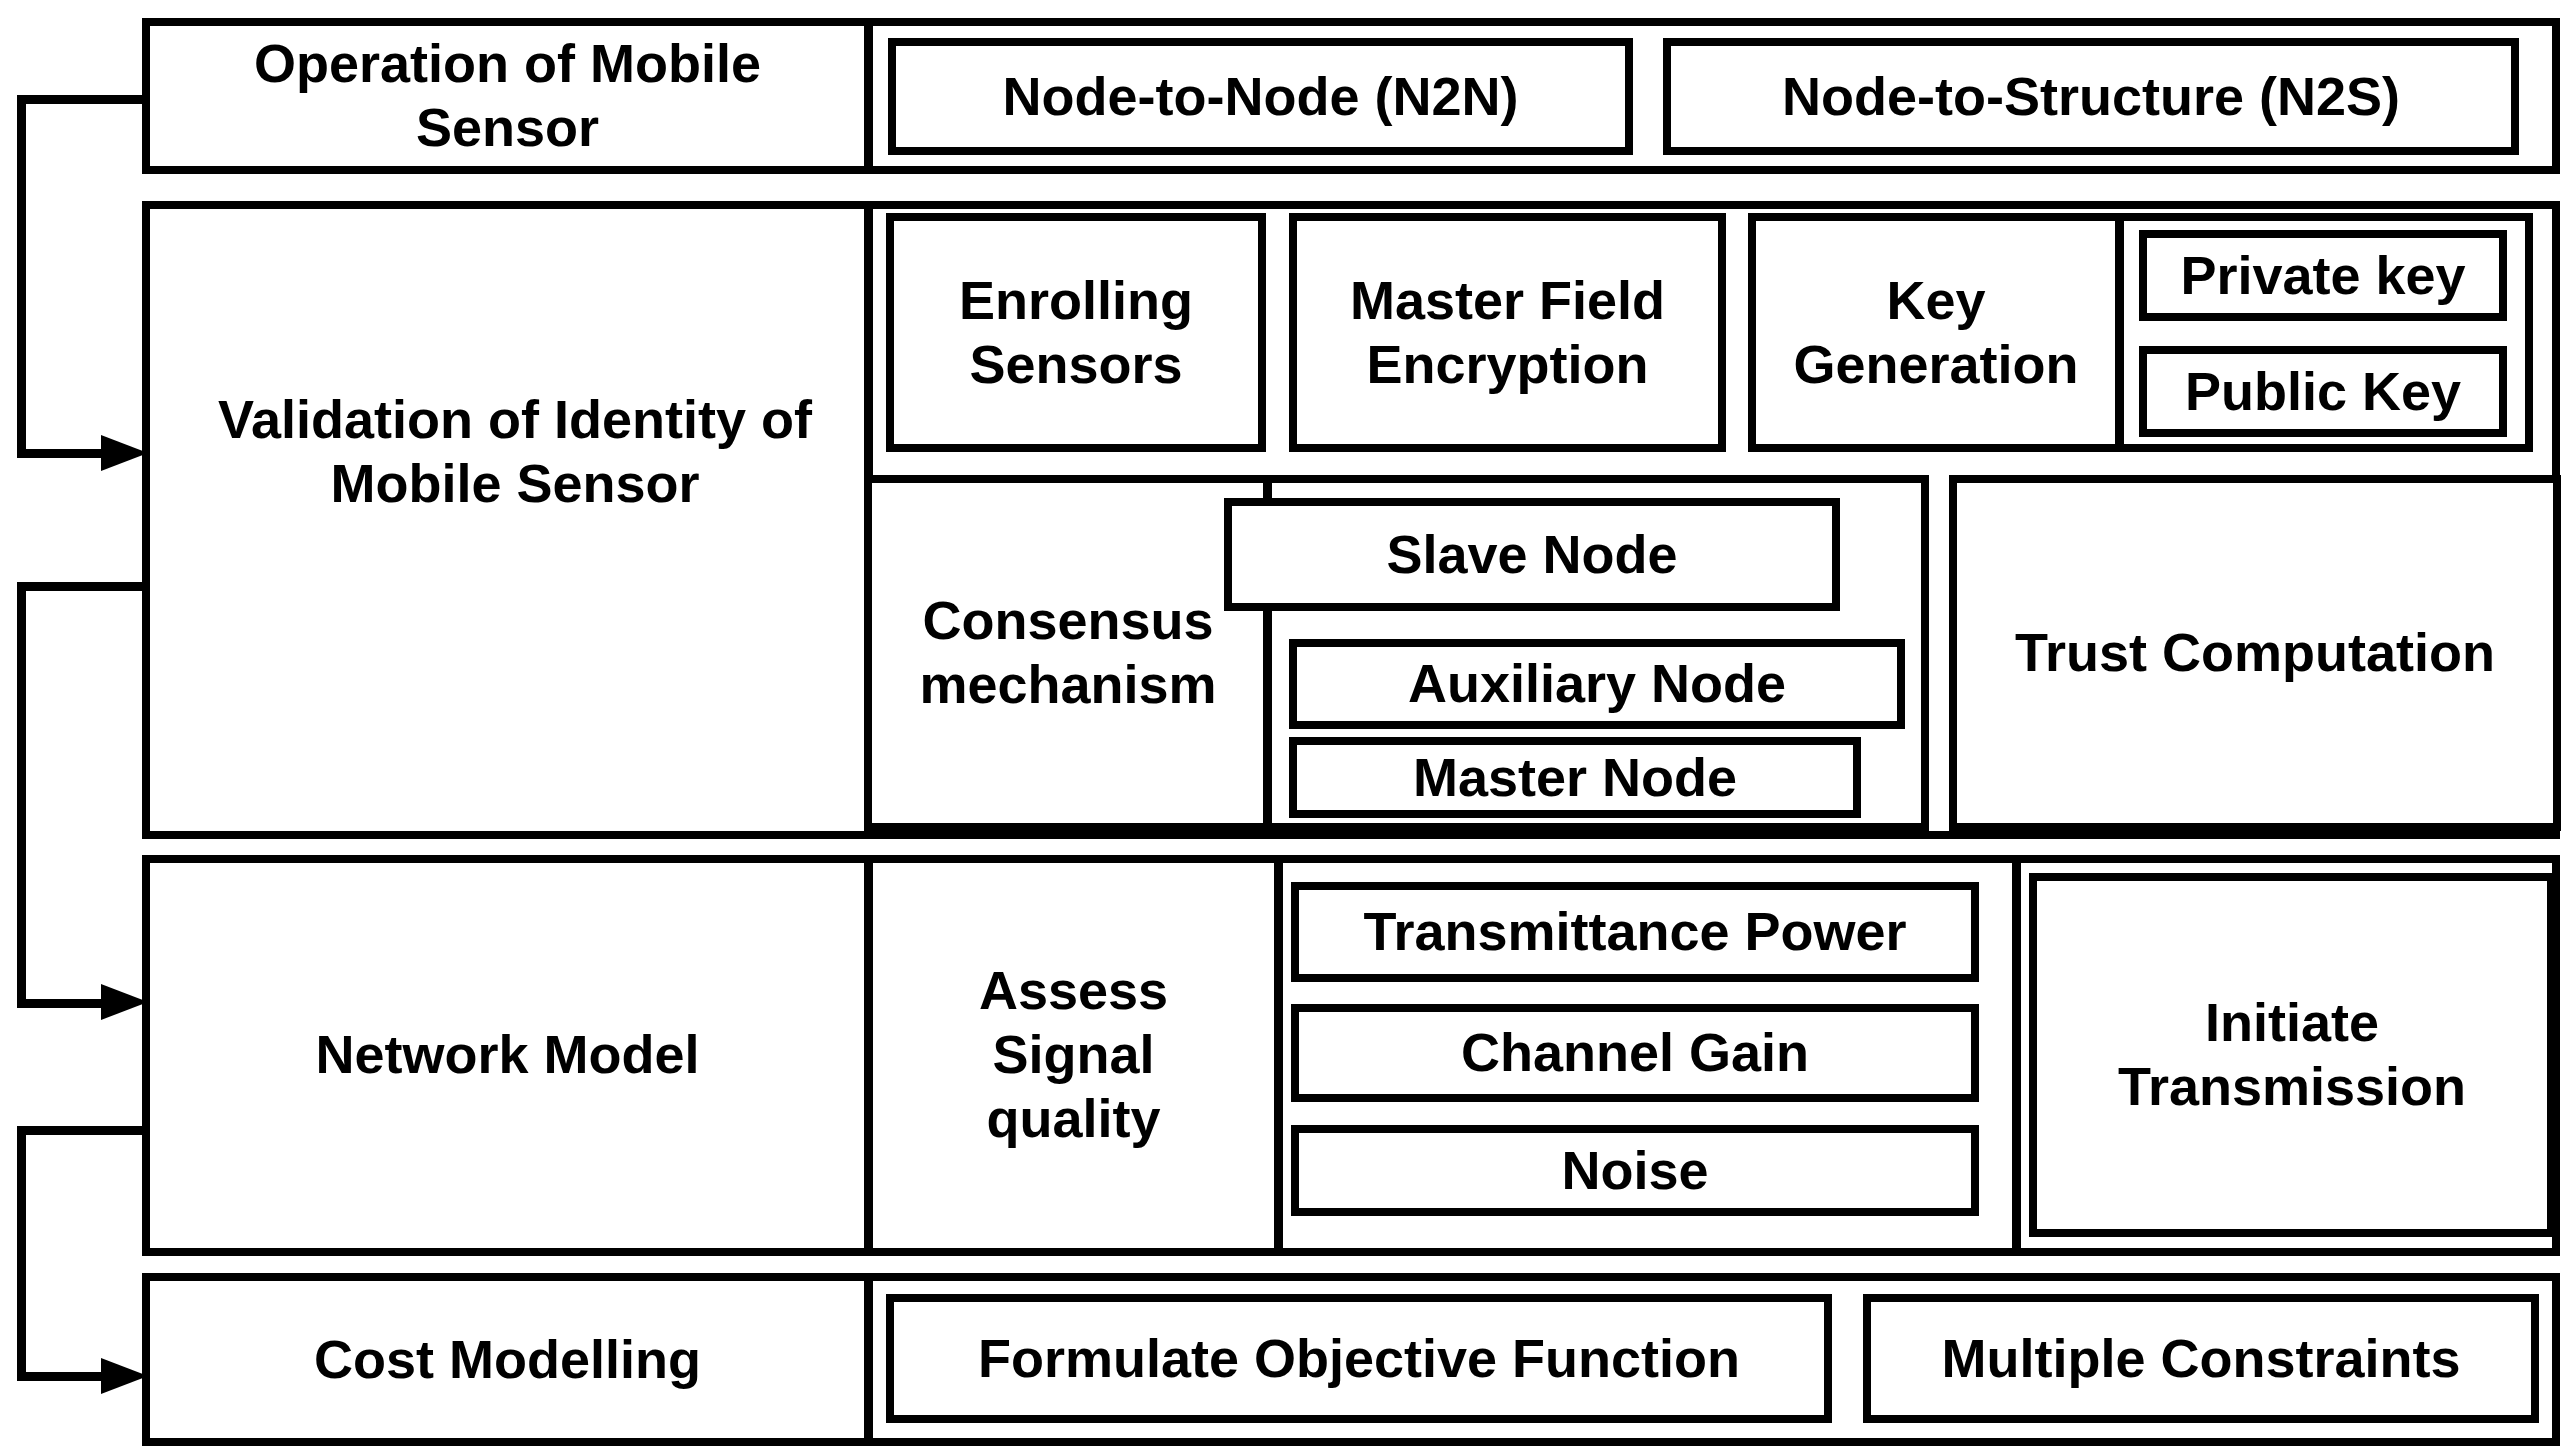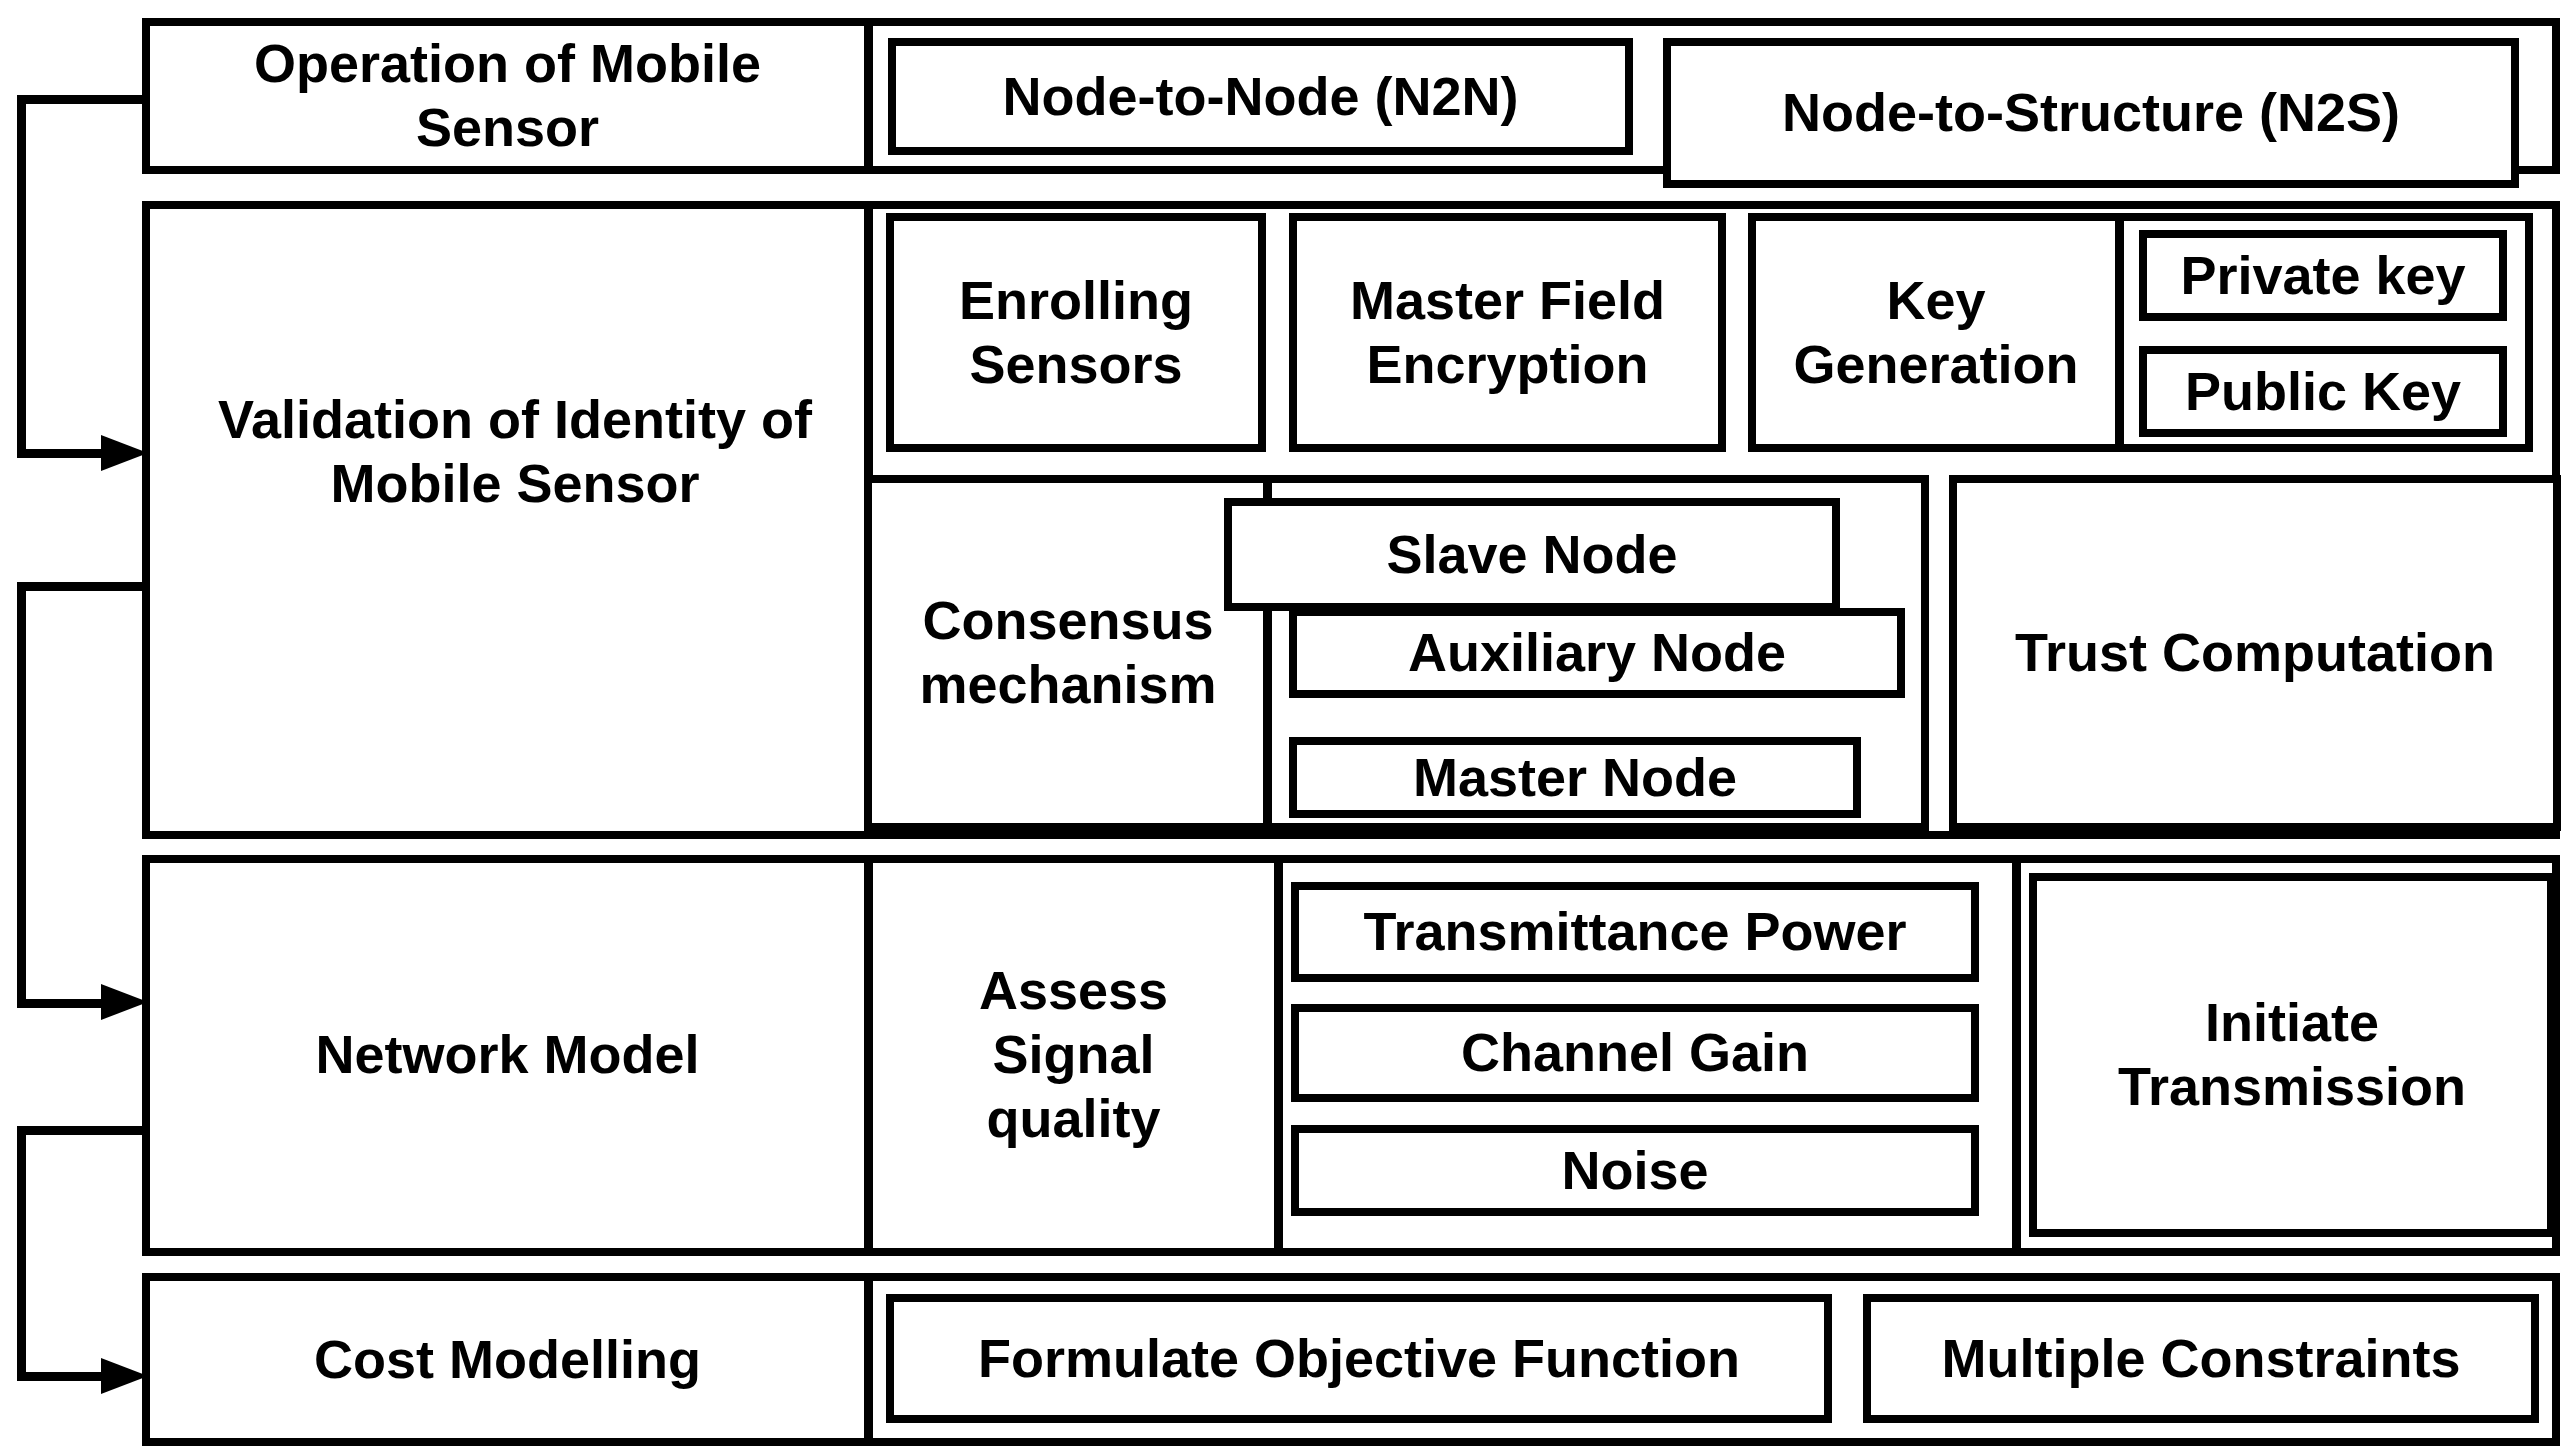--- a/index.html
+++ b/index.html
@@ -56,21 +56,21 @@
 
   <div>
     <div class="outer" style="left:142px;top:18px;width:2418px;height:156px;"></div>
     <div class="line" style="left:864px;top:18px;width:8.5px;height:156px;"></div>
     <div class="cell" style="left:151px;top:26px;width:713px;height:139px;">
       <span class="t mw900">Operation of Mobile Sensor</span>
     </div>
     <div class="box" style="left:888px;top:38px;width:745px;height:117px;">
       <span class="t">Node-to-Node (N2N)</span>
     </div>
-    <div class="box" style="left:1663px;top:38px;width:856px;height:150px;">
+    <div class="box" style="left:1663px;top:38px;width:856px;height:117px;">
       <span class="t">Node-to-Structure (N2S)</span>
     </div>
   </div>
 
   <div>
     <div class="outer" style="left:142px;top:201px;width:2418px;height:638px;"></div>
     <div class="line" style="left:864px;top:201px;width:8.5px;height:638px;"></div>
     <div class="cell" style="left:151px;top:210px;width:713px;height:484px;padding-left:15px;">
       <span class="t mw940">Validation of Identity of Mobile Sensor</span>
     </div>
@@ -95,21 +95,21 @@
     </div>
 
     <div class="outer" style="left:864px;top:475px;width:1065px;height:356px;"></div>
     <div class="line" style="left:1263px;top:475px;width:8.5px;height:356px;"></div>
     <div class="cell" style="left:873px;top:475px;width:390px;height:356px;">
       <span class="t mw470">Consensus mechanism</span>
     </div>
     <div class="box" style="left:1224px;top:498px;width:616px;height:113px;">
       <span class="t">Slave Node</span>
     </div>
-    <div class="box" style="left:1289px;top:608px;width:616px;height:90px;">
+    <div class="box" style="left:1289px;top:639px;width:616px;height:90px;">
       <span class="t">Auxiliary Node</span>
     </div>
     <div class="box" style="left:1289px;top:737px;width:572px;height:81px;">
       <span class="t">Master Node</span>
     </div>
 
     <div class="box" style="left:1949px;top:475px;width:612px;height:356px;">
       <span class="t">Trust Computation</span>
     </div>
   </div>

